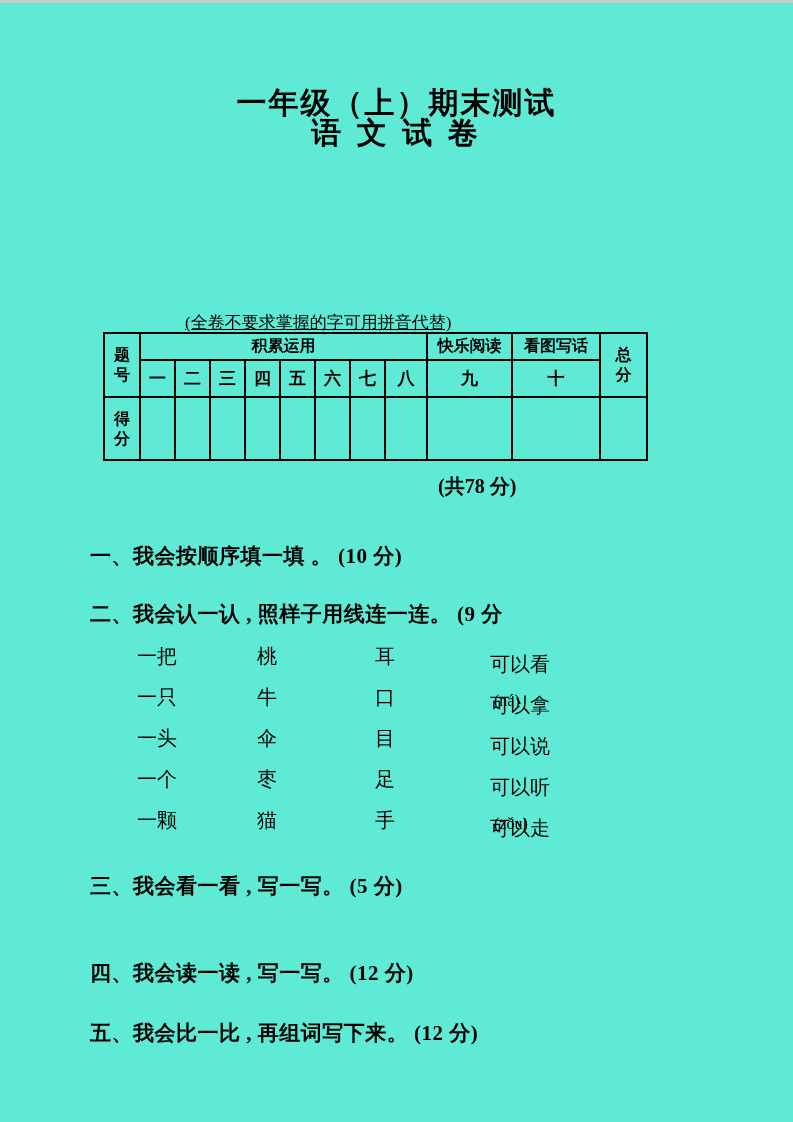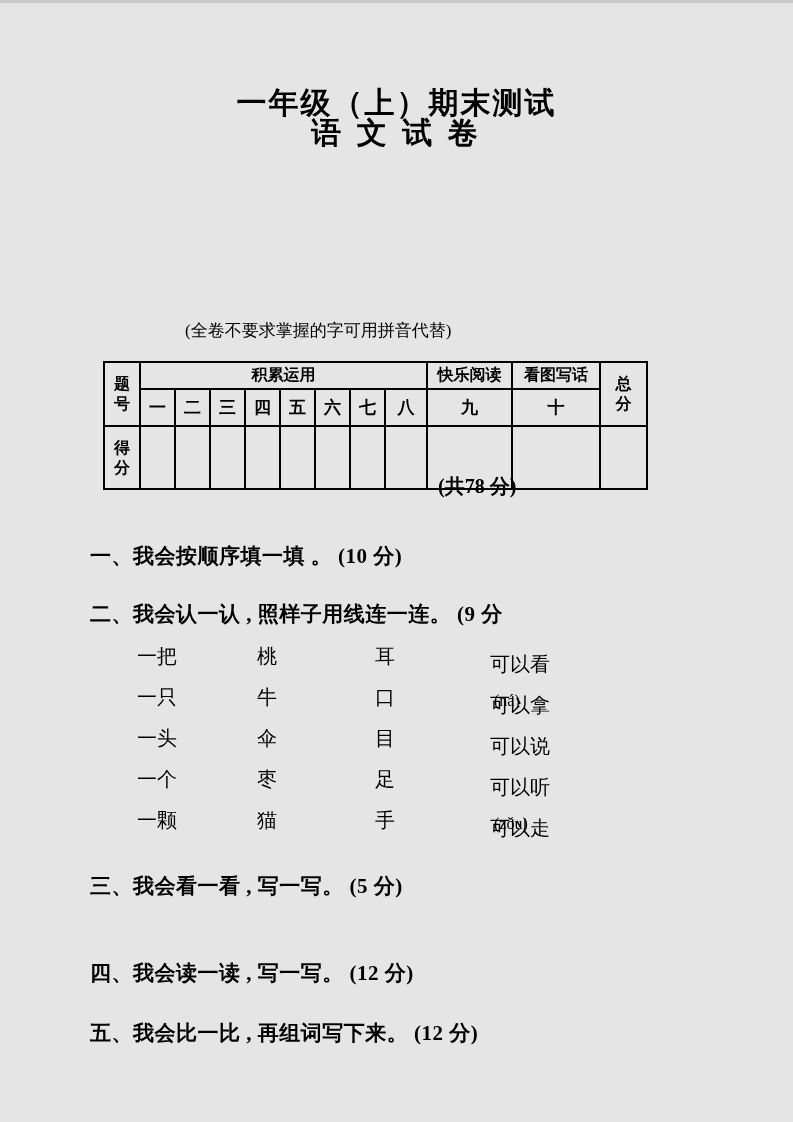--- a/index.html
+++ b/index.html
@@ -2,38 +2,38 @@
 <html><head>
 <meta charset="utf-8">
 <style>
   * { margin: 0; padding: 0; box-sizing: border-box; }
   html, body { background: #ffffff; }
   .page {
     position: relative;
     width: 793px;
     height: 1122px;
     margin: 0 auto;
-    background: #e5e5e5;
+    background: #5eead4;
     color: #000000;
     font-family: "Liberation Serif", serif;
     overflow: hidden;
     border-top: 3px solid #c9c9c9;
   }
   .center { position: absolute; left: 0; width: 100%; text-align: center; }
   .abs { position: absolute; white-space: nowrap; }
 
   .title-main   { top: 80px;  font-size: 30px; font-weight: bold; letter-spacing: 2px; }
   .title-sub    { top: 110px; font-size: 30px; font-weight: bold; letter-spacing: 4px; }
   .paper-meta   { top: 167px; font-size: 18px; }
 
-  .pinyin-note  { top: 316px; left: 185px; font-size: 17px; }
+  .pinyin-note  { top: 308px; left: 185px; font-size: 17px; text-decoration: underline; }
 
   table.score {
     position: absolute;
-    top: 358px; left: 103px;
+    top: 329px; left: 103px;
     border-collapse: collapse;
     table-layout: fixed;
     font-weight: bold;
     font-size: 16px;
     text-align: center;
     padding-left: 24px;
   }
   table.score td {
     border: 2px solid #000;
     padding: 0;

